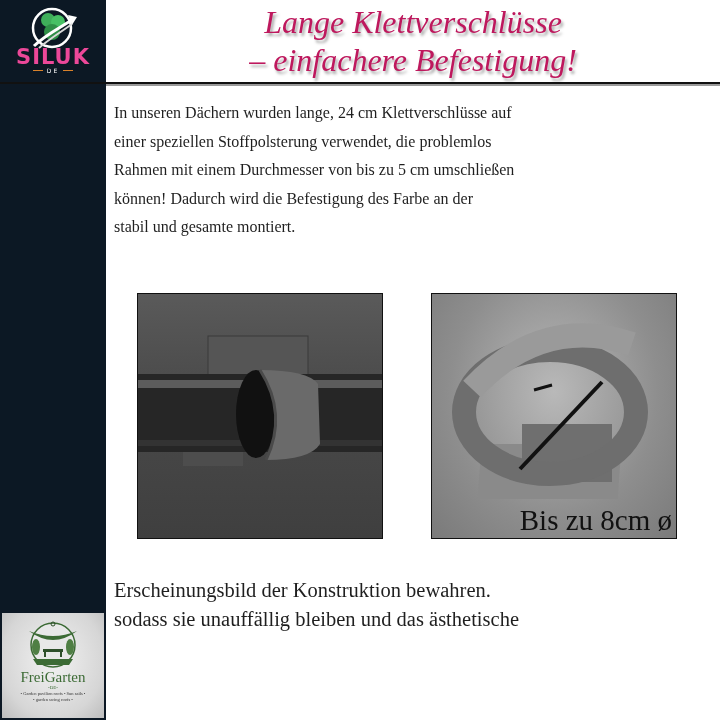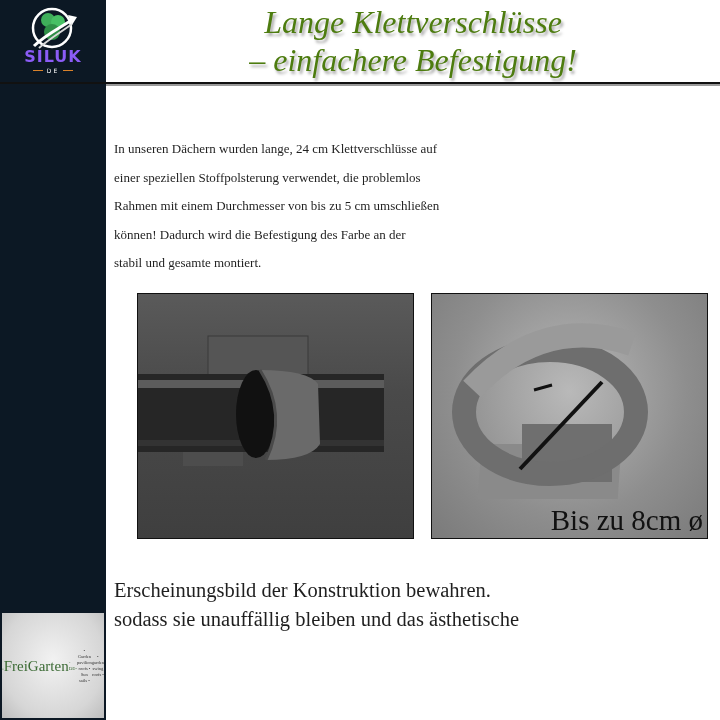--- a/index.html
+++ b/index.html
@@ -13,66 +13,66 @@
       position: absolute; left: 0; top: 0; width: 106px; height: 720px;
       background: #0c1824;
     }
     .brand-logo {
       position: absolute; left: 0; top: 0; width: 106px; height: 82px;
       display: flex; flex-direction: column; align-items: center;
     }
     .brand-logo svg { margin-top: 6px; }
     .brand-name {
       font-family: "DejaVu Sans", sans-serif; font-weight: bold;
-      color: #8b5cf6; font-size: 16px; letter-spacing: 1px; margin-top: -2px;
+      color: #ec4899; font-size: 21px; letter-spacing: 1px; margin-top: -2px;
       line-height: 18px;
     }
     .brand-sub {
       font-family: "DejaVu Sans", sans-serif; color: #ffffff; font-size: 6px;
       letter-spacing: 2px; display: flex; align-items: center; gap: 4px; margin-top: 1px;
     }
     .brand-sub .dash { width: 10px; height: 1.5px; background: #d9822b; display: inline-block; }
     .header-rule {
       position: absolute; left: 0; top: 82px; width: 720px; height: 2px; background: #111;
     }
     .header-rule-shadow {
       position: absolute; left: 106px; top: 84px; width: 614px; height: 2px; background: #9a9a9a;
     }
     .header-title {
       position: absolute; left: 106px; top: 0; width: 614px; height: 82px;
       text-align: center; font-style: italic; font-size: 32px; line-height: 38px;
-      padding-top: 3px; box-sizing: border-box; color: #4d7c0f;
+      padding-top: 3px; box-sizing: border-box; color: #be185d;
       text-shadow: 2px 3px 3px rgba(0,0,0,0.35);
     }
     .header-title div { white-space: nowrap; }
     .intro {
       position: absolute; left: 114px; top: 99px; width: 600px;
-      font-size: 13px; line-height: 28.5px; color: #1f1f1f; margin-top: 36px;
+      font-size: 16px; line-height: 28.5px; color: #1f1f1f;
     }
     .intro div { white-space: nowrap; }
     .photo {
-      position: absolute; top: 293px; width: 277px; height: 246px;
+      position: absolute; top: 293px; width: 246px; height: 246px;
       border: 1.5px solid #111; box-sizing: border-box; overflow: hidden;
     }
     .photo-left { left: 137px; background: linear-gradient(180deg, #5a5a5a 0%, #4a4a4a 40%, #3f3f3f 100%); }
     .photo-right { left: 431px; background: radial-gradient(ellipse at 50% 40%, #b9b9b9 0%, #8e8e8e 60%, #7a7a7a 100%); }
     .photo svg { position: absolute; left: 0; top: 0; }
     .photo-caption {
       position: absolute; right: 4px; bottom: 2px; font-size: 29px; color: #111;
       line-height: 32px; white-space: nowrap;
     }
     .outro {
       position: absolute; left: 114px; top: 576px; width: 600px;
       font-size: 20.5px; line-height: 29px; color: #1f1f1f;
     }
     .outro div { white-space: nowrap; }
     .partner-logo {
       position: absolute; left: 2px; top: 613px; width: 102px; height: 105px;
       background: radial-gradient(ellipse at 50% 45%, #f2f2f2 0%, #d6d6d6 70%, #bdbdbd 100%);
-      display: flex; flex-direction: row; align-items: center;
+      display: flex; flex-direction: column; align-items: center;
     }
     .partner-logo svg { margin-top: 6px; }
     .partner-name {
       font-family: "Liberation Serif", serif; color: #3c6b35; font-size: 15px; line-height: 15px; margin-top: 1px;
     }
     .partner-sub { font-size: 5px; color: #3c6b35; line-height: 6px; }
     .partner-tag { font-size: 4.5px; color: #333; line-height: 6px; text-align: center; }
   </style>
 </head>
 <body>

